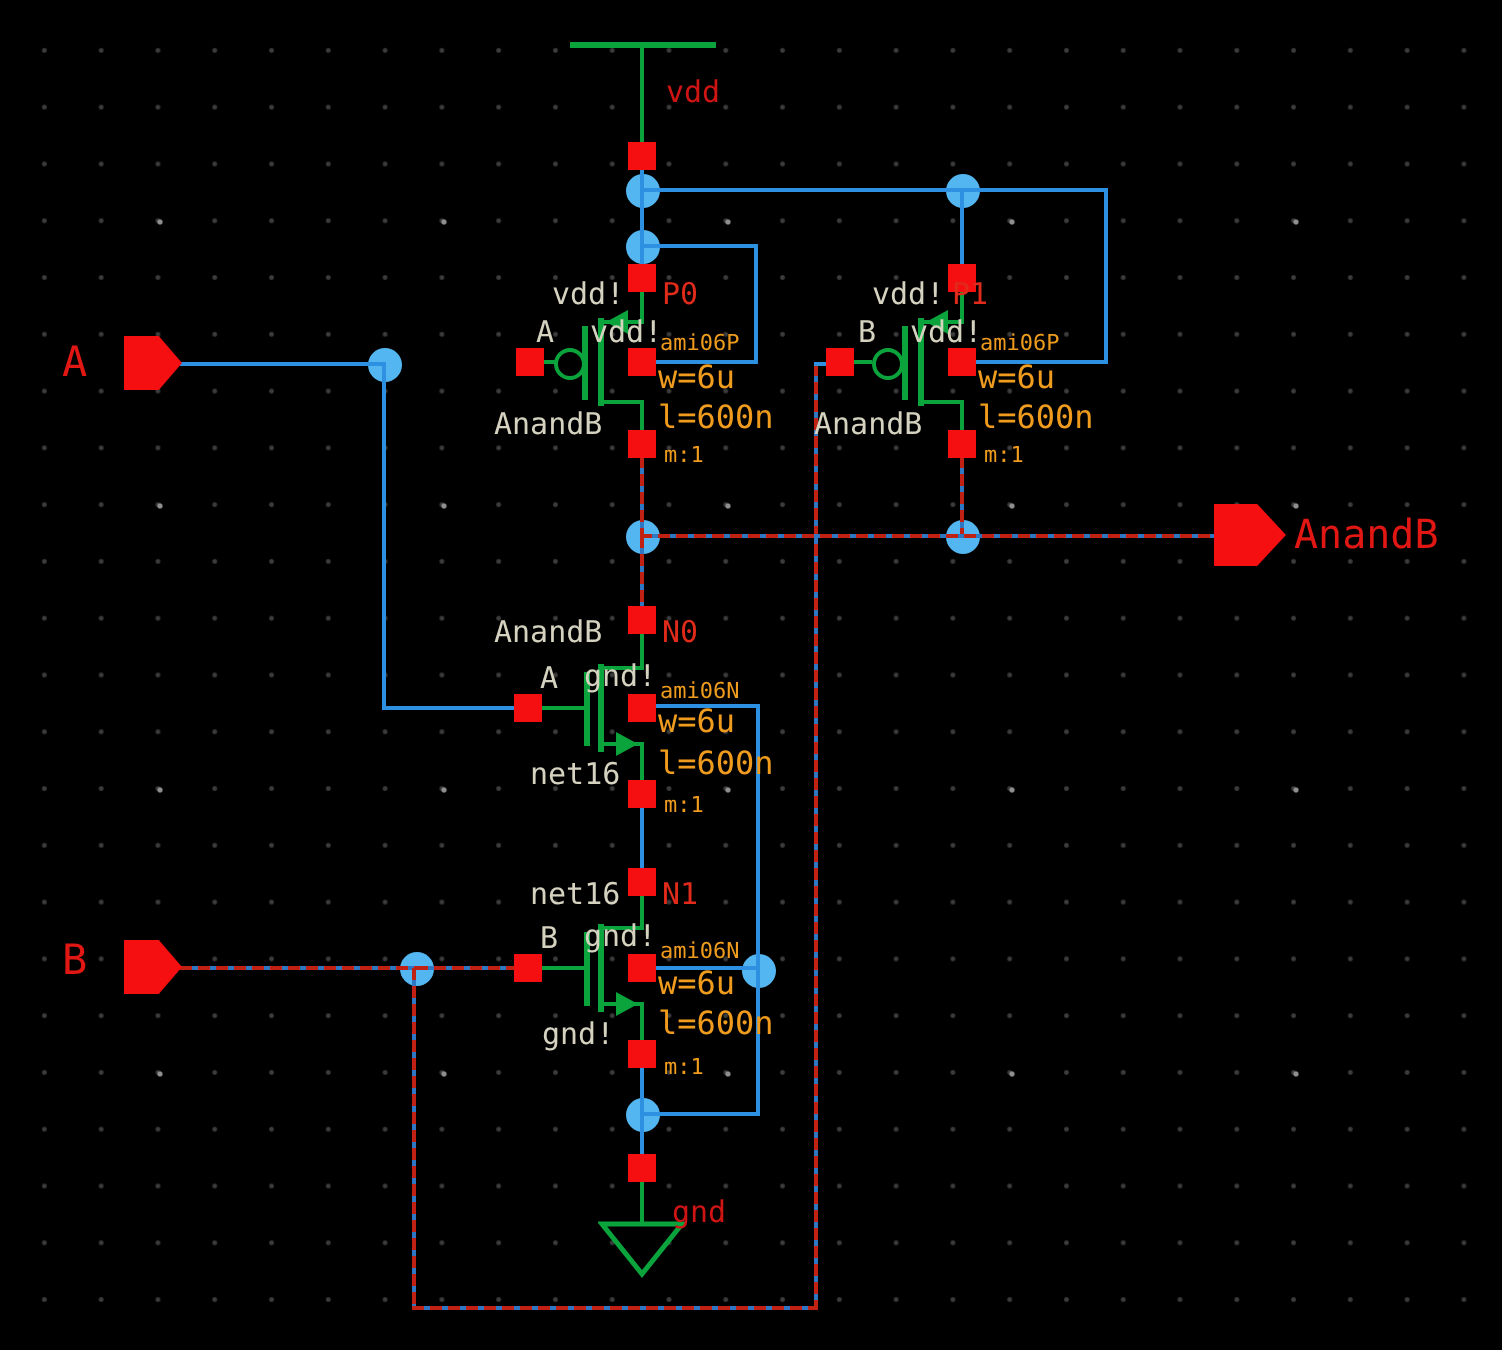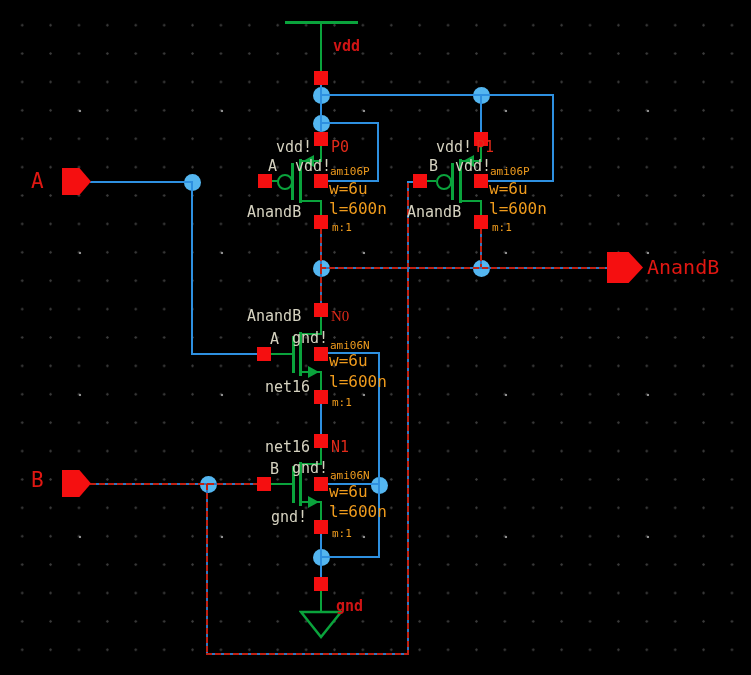--- a/index.html
+++ b/index.html
@@ -17,21 +17,21 @@
   .selh{position:absolute;background:repeating-linear-gradient(90deg,#c02113 0 6px,#2f77c2 6px 9px);z-index:2;}
   .selv{position:absolute;background:repeating-linear-gradient(180deg,#c02113 0 6px,#2f77c2 6px 9px);z-index:2;}
   .dot{position:absolute;width:17px;height:17px;margin:-8.5px 0 0 -8.5px;border-radius:50%;background:#54b6f0;z-index:1;}
   .pin{position:absolute;width:14px;height:14px;margin:-7px 0 0 -7px;background:#f50f10;z-index:3;}
   .lbl{position:absolute;white-space:pre;z-index:4;line-height:1.15;}
   .net{color:#d5d2c0;font-size:15px;}
   .par{color:#ef9b1d;font-size:16px;}
   .pars{color:#ef9b1d;font-size:11px;}
   .inst{color:#e02a1a;font-size:15px;}
   .pname{color:#e01712;font-size:21px;}
-  .supname{color:#cf1414;font-size:15px;font-weight:bold;}
+  .supname{color:#cf1414;font-size:15px;}
   .parrow{position:absolute;background:#f50f10;clip-path:polygon(0 0,60% 0,100% 50%,60% 100%,0 100%);z-index:3;}
   .circ{position:absolute;width:12px;height:12px;border:2px solid #0aa33c;border-radius:50%;z-index:2;}
   .tril{position:absolute;width:0;height:0;border-top:6px solid transparent;border-bottom:6px solid transparent;border-right:11px solid #0aa33c;z-index:2;}
   .trir{position:absolute;width:0;height:0;border-top:6px solid transparent;border-bottom:6px solid transparent;border-left:11px solid #0aa33c;z-index:2;}
   .grp{position:absolute;left:0;top:0;width:0;height:0;overflow:visible;}
 </style>
 </head>
 <body>
 
 <div id="canvas">
@@ -147,21 +147,21 @@
     <div class="pin" style="left:264px;top:354px;"></div>
     <div class="g" style="left:271px;top:353px;width:21px;height:2px;"></div>
     <div class="g" style="left:292px;top:336px;width:3px;height:37px;"></div>
     <div class="g" style="left:299px;top:332px;width:3px;height:44px;"></div>
     <div class="g" style="left:300px;top:371px;width:22px;height:2px;"></div>
     <div class="trir" style="left:308px;top:366px;"></div>
     <div class="g" style="left:320px;top:372px;width:2px;height:20px;"></div>
     <div class="pin" style="left:321px;top:354px;"></div>
     <div class="pin" style="left:321px;top:397px;"></div>
     <span class="lbl net" style="left:247px;top:308px;">AnandB</span>
-    <span class="lbl inst" style="left:331px;top:308px;font-family:Liberation Serif, serif;">N0</span>
+    <span class="lbl inst" style="left:331px;top:308px;">N0</span>
     <span class="lbl net" style="left:270px;top:331px;">A</span>
     <span class="lbl net" style="left:292px;top:330px;">gnd!</span>
     <span class="lbl pars" style="left:330px;top:340px;">ami06N</span>
     <span class="lbl par" style="left:329px;top:352px;">w=6u</span>
     <span class="lbl par" style="left:329px;top:373px;">l=600n</span>
     <span class="lbl net" style="left:265px;top:379px;">net16</span>
     <span class="lbl pars" style="left:332px;top:397px;">m:1</span>
   </div>
 
   <div class="w" style="left:320px;top:403px;width:2px;height:33px;"></div>

